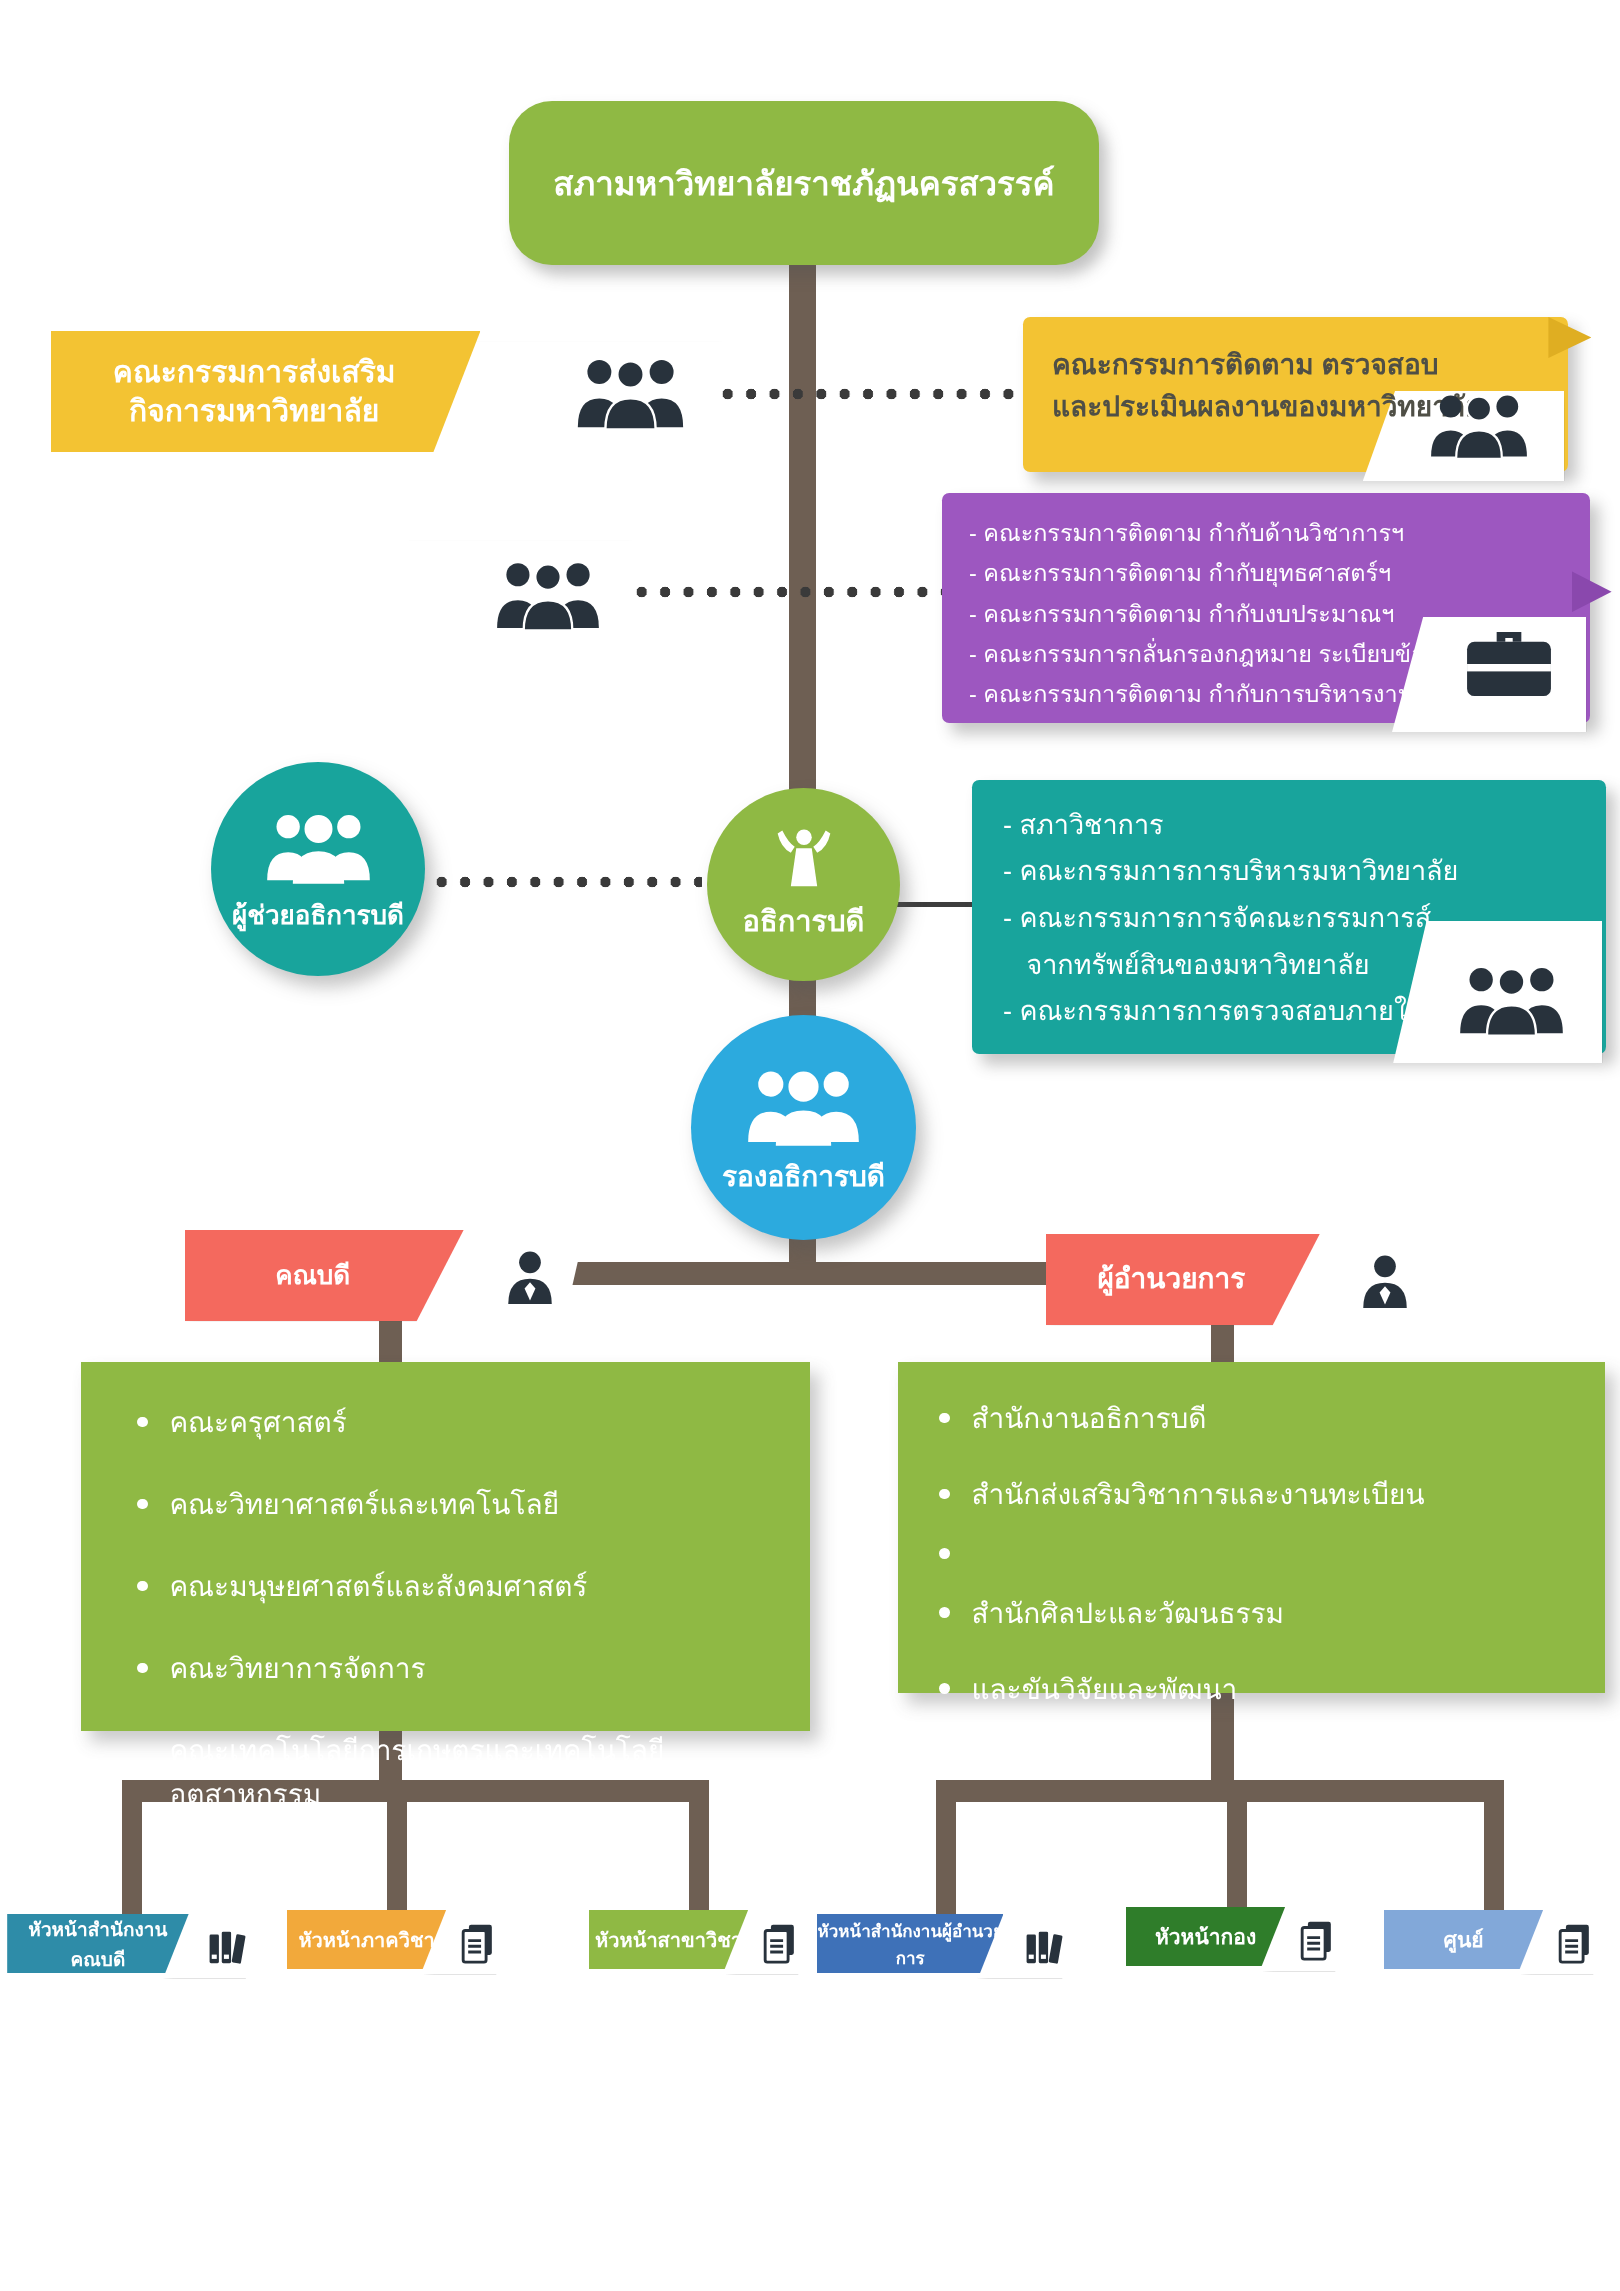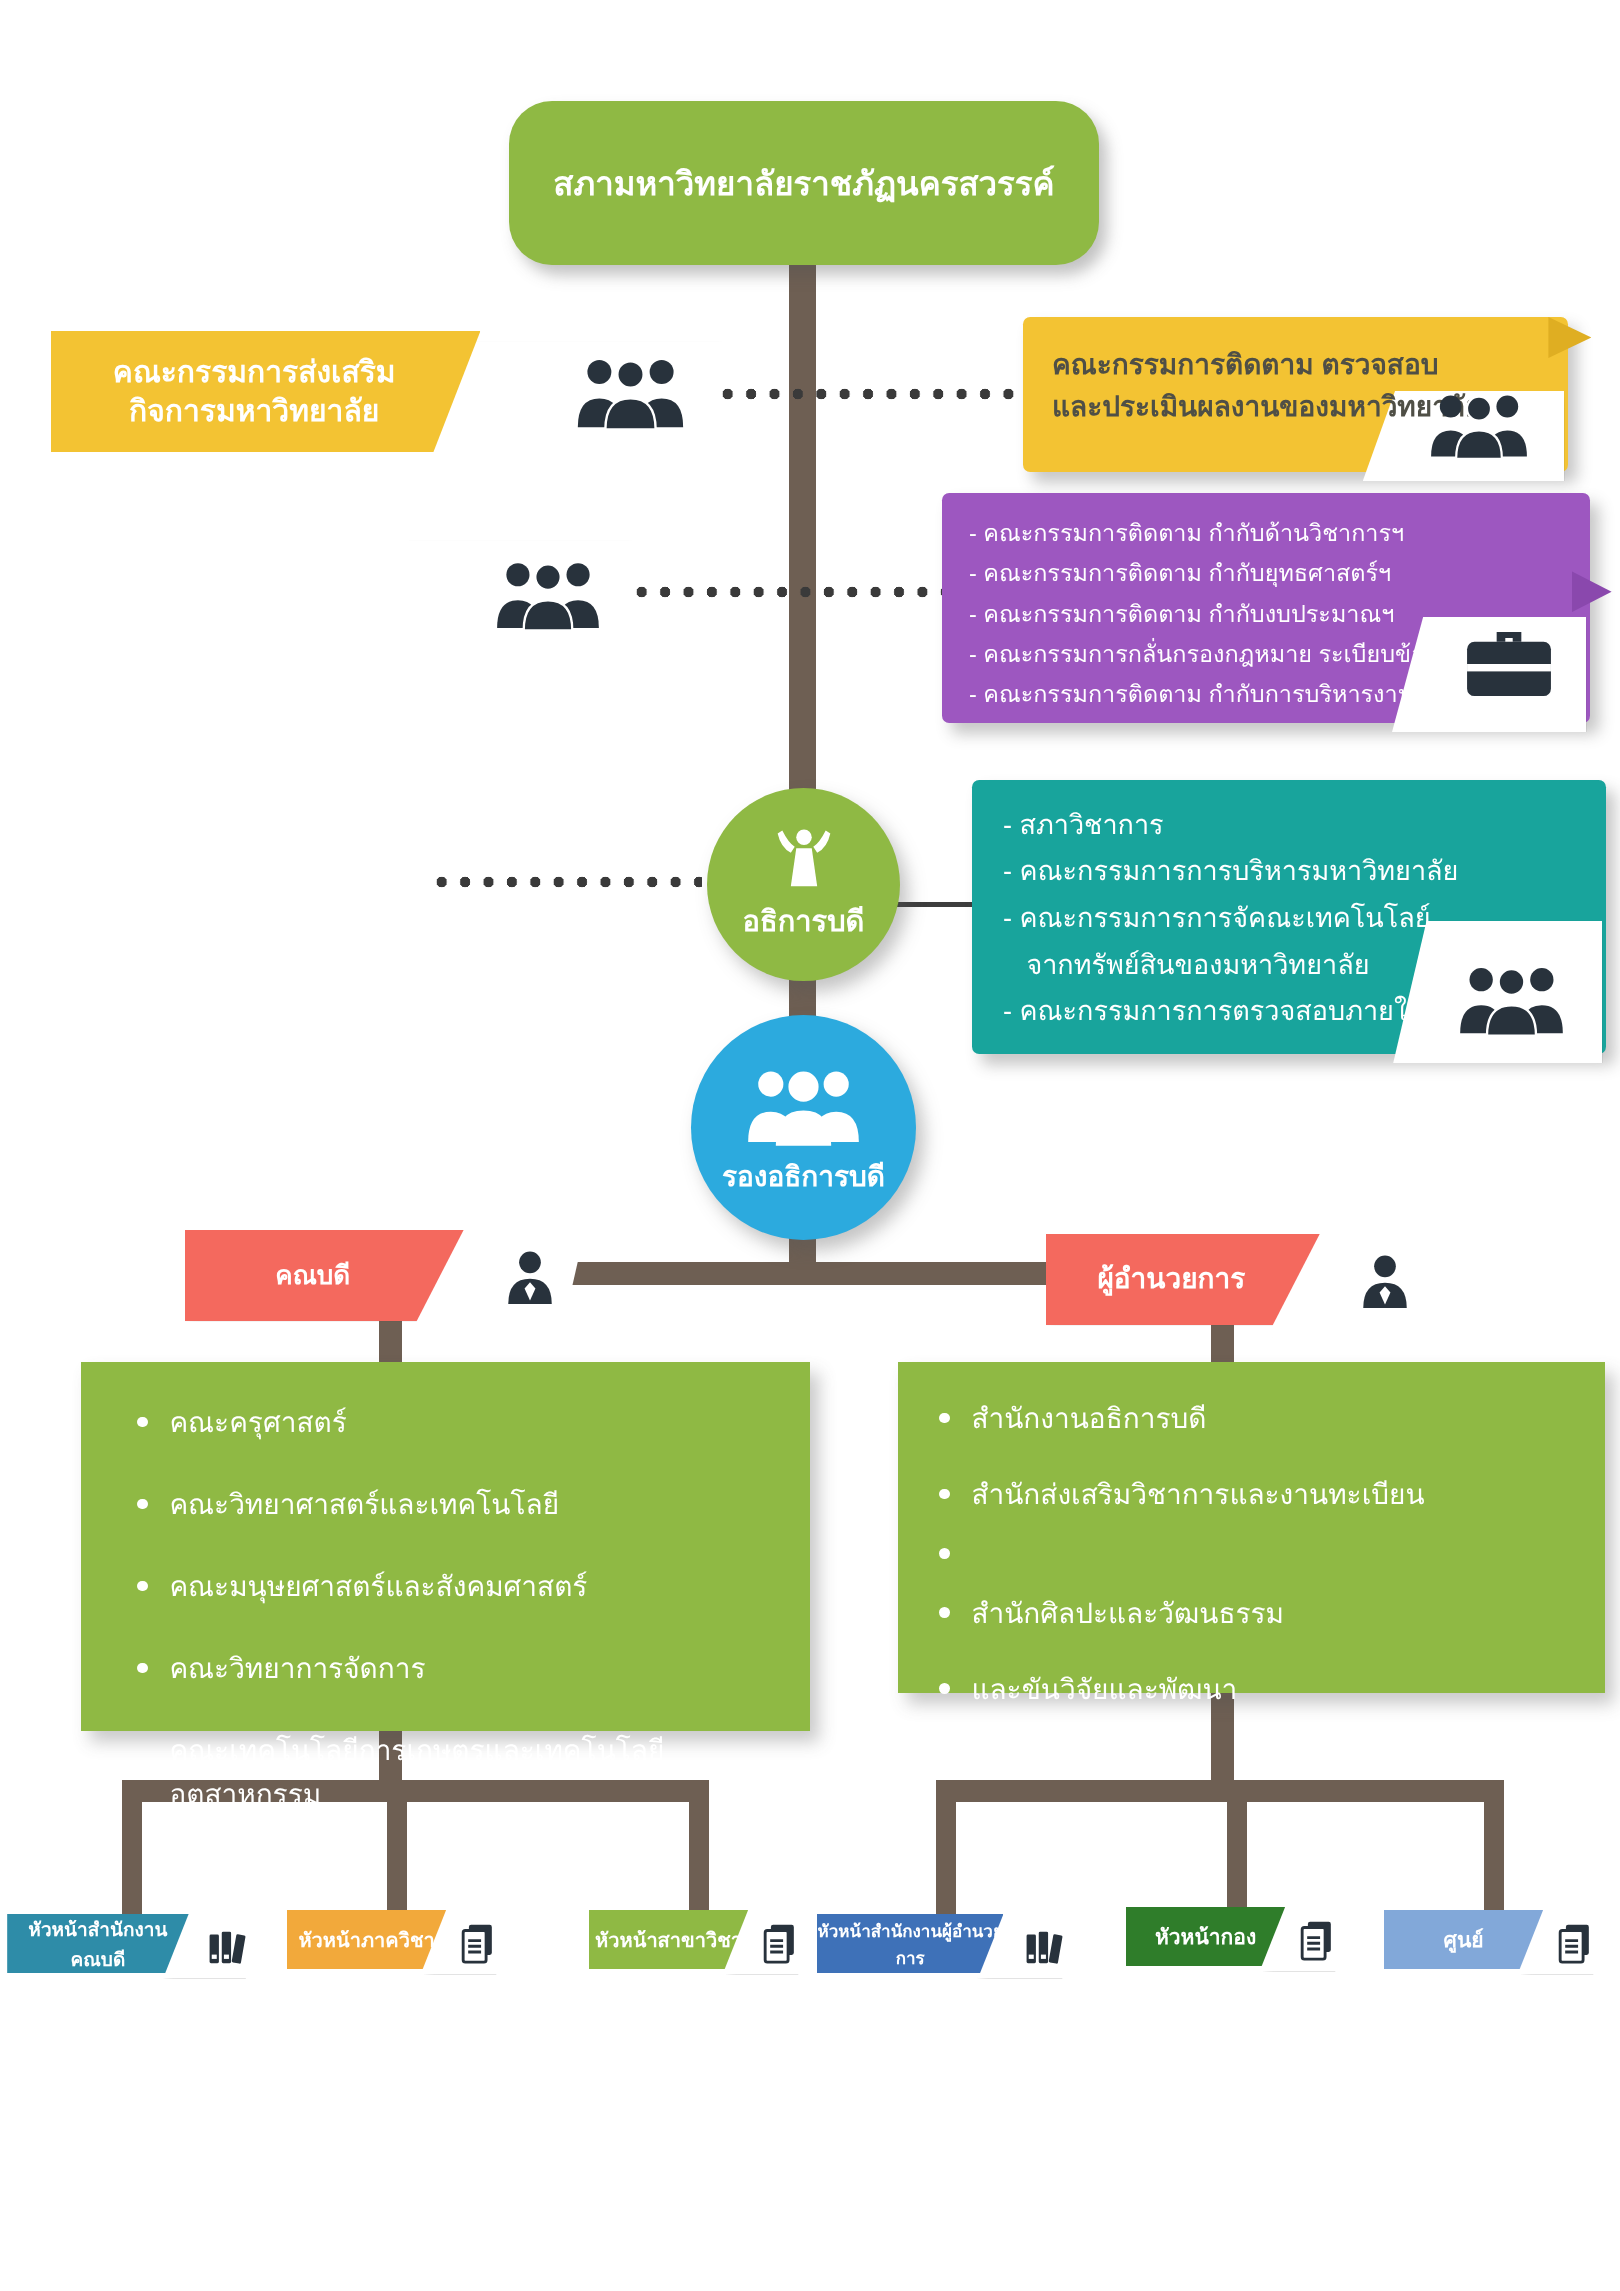--- a/index.html
+++ b/index.html
@@ -181,37 +181,43 @@
       </svg>
     <div class="card-text" style="padding:20px 0 0 27px; font-size:23.4px; line-height:1.72;">
       <div class="row">- คณะกรรมการติดตาม กำกับด้านวิชาการฯ</div>
       <div class="row">- คณะกรรมการติดตาม กำกับยุทธศาสตร์ฯ</div>
       <div class="row">- คณะกรรมการติดตาม กำกับงบประมาณฯ</div>
       <div class="row">- คณะกรรมการกลั่นกรองกฎหมาย ระเบียบข้อบังคับ</div>
       <div class="row">- คณะกรรมการติดตาม กำกับการบริหารงานบุคคลฯ</div>
     </div>
   </div>
 
+  <div class="circle" style="left:211px; top:762px; width:214px; height:214px; background:#18a49c;">
+    <svg class="icon" style="width:113px; height:77px; color:#ffffff; margin-top:5.4px;" viewBox="0 0 126 86" width="113" height="77">
+        <use href="#icon-people"></use>
+      </svg>
+    <div class="c-label" style="font-size:26px; margin-top:9px;">ผู้ช่วยอธิการบดี</div>
+  </div>
 
   <div class="circle" style="left:707px; top:788px; width:193px; height:193px; background:#8fb944; flex-direction:column; gap:9px;">
     <svg class="icon" style="width:56px; height:63px; color:#ffffff;" viewBox="0 0 62 70" width="56" height="63">
         <use href="#icon-president"></use>
       </svg>
     <div class="c-label" style="font-size:29px;">อธิการบดี</div>
   </div>
 
   <div class="node card" style="left:972px; top:780px; width:634px; height:274px; background:#18a49c;">
     <div class="card-white" style="width:33%; height:52%;"></div>
     <svg class="icon card-icon" style="right:38px; bottom:16px; width:113px; height:77px;" viewBox="0 0 126 86" width="113" height="77">
         <use href="#icon-people"></use>
       </svg>
     <div class="card-text" style="padding:21.6px 0 0 31px; font-size:27px; line-height:1.73;">
       <div class="row">- สภาวิชาการ</div>
       <div class="row">- คณะกรรมการการบริหารมหาวิทยาลัย</div>
-      <div class="row">- คณะกรรมการการจัคณะเทคโนโลย์</div>
+      <div class="row">- คณะกรรมการการจัคณะกรรมการส์</div>
       <div class="row indent">จากทรัพย์สินของมหาวิทยาลัย</div>
       <div class="row">- คณะกรรมการการตรวจสอบภายใน</div>
     </div>
   </div>
 
   <div class="circle" style="left:691px; top:1015px; width:225px; height:225px; background:#2caade;">
     <svg class="icon" style="width:121px; height:83px; color:#ffffff; margin-top:7.2px;" viewBox="0 0 134 92" width="121" height="83">
         <use href="#icon-people"></use>
       </svg>
     <div class="c-label" style="font-size:28px; margin-top:7.2px;">รองอธิการบดี</div>

